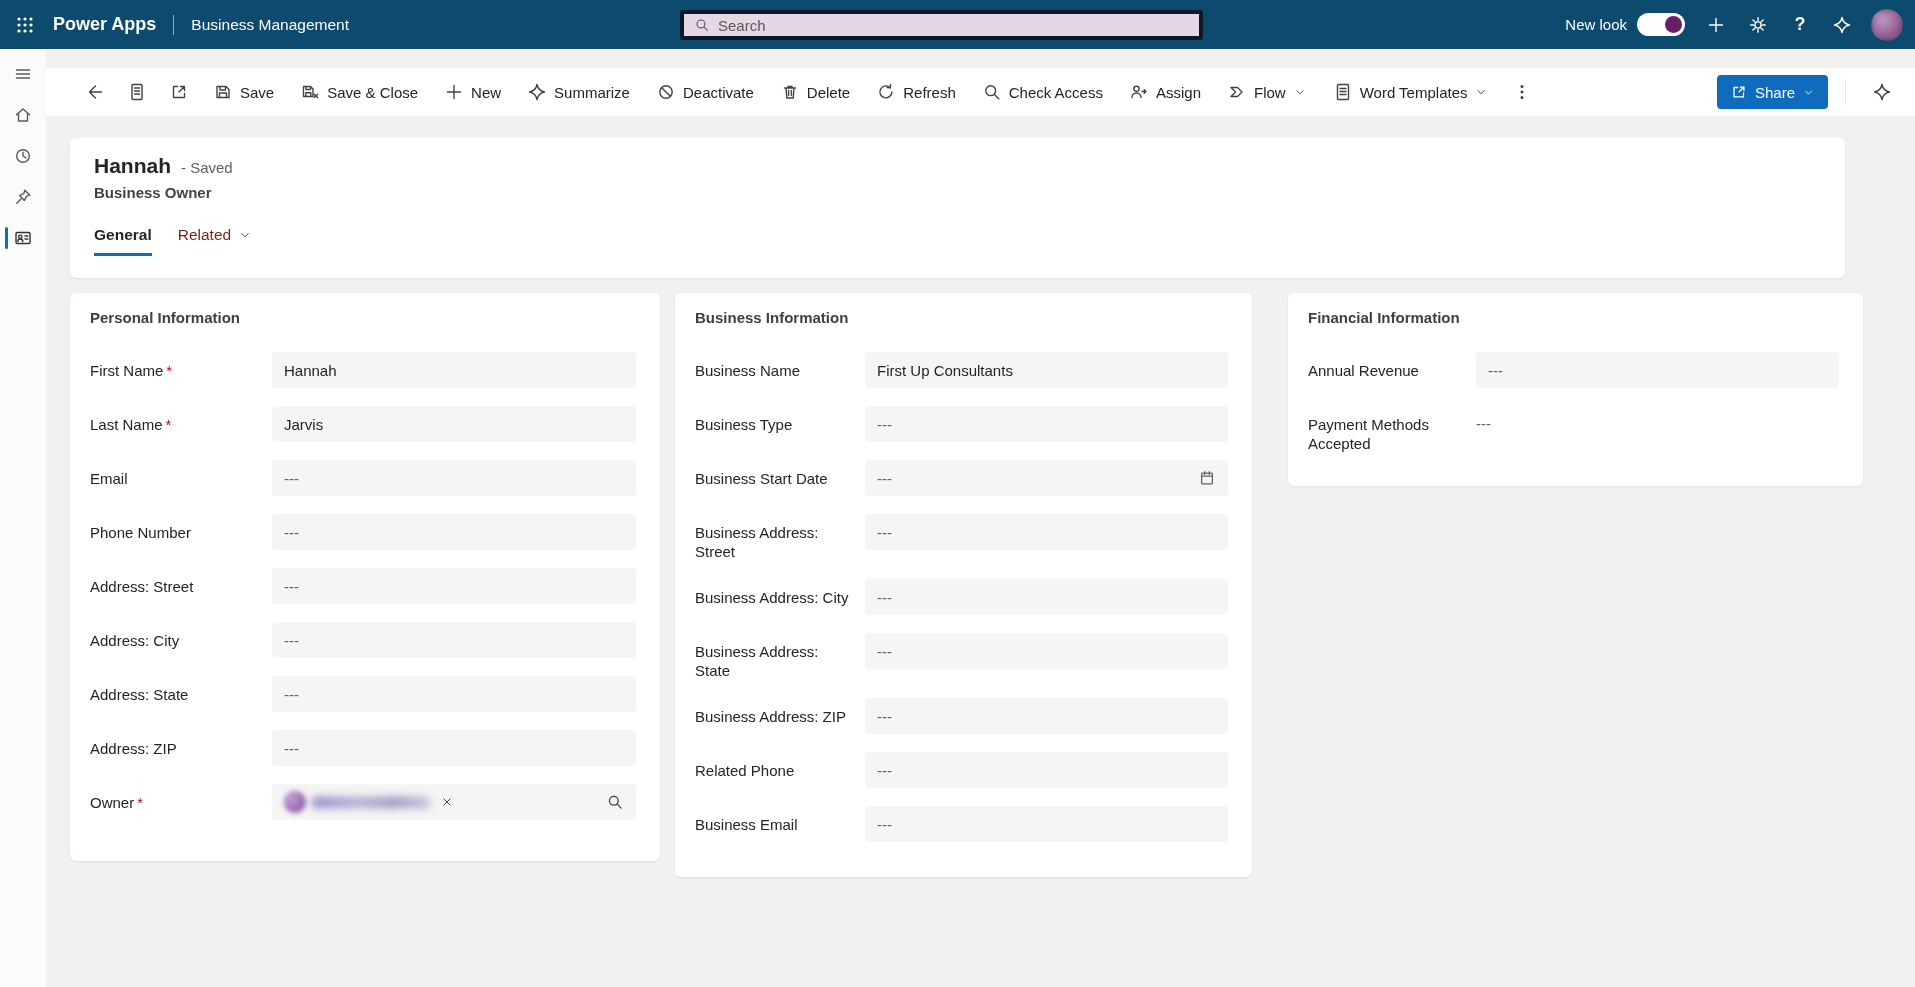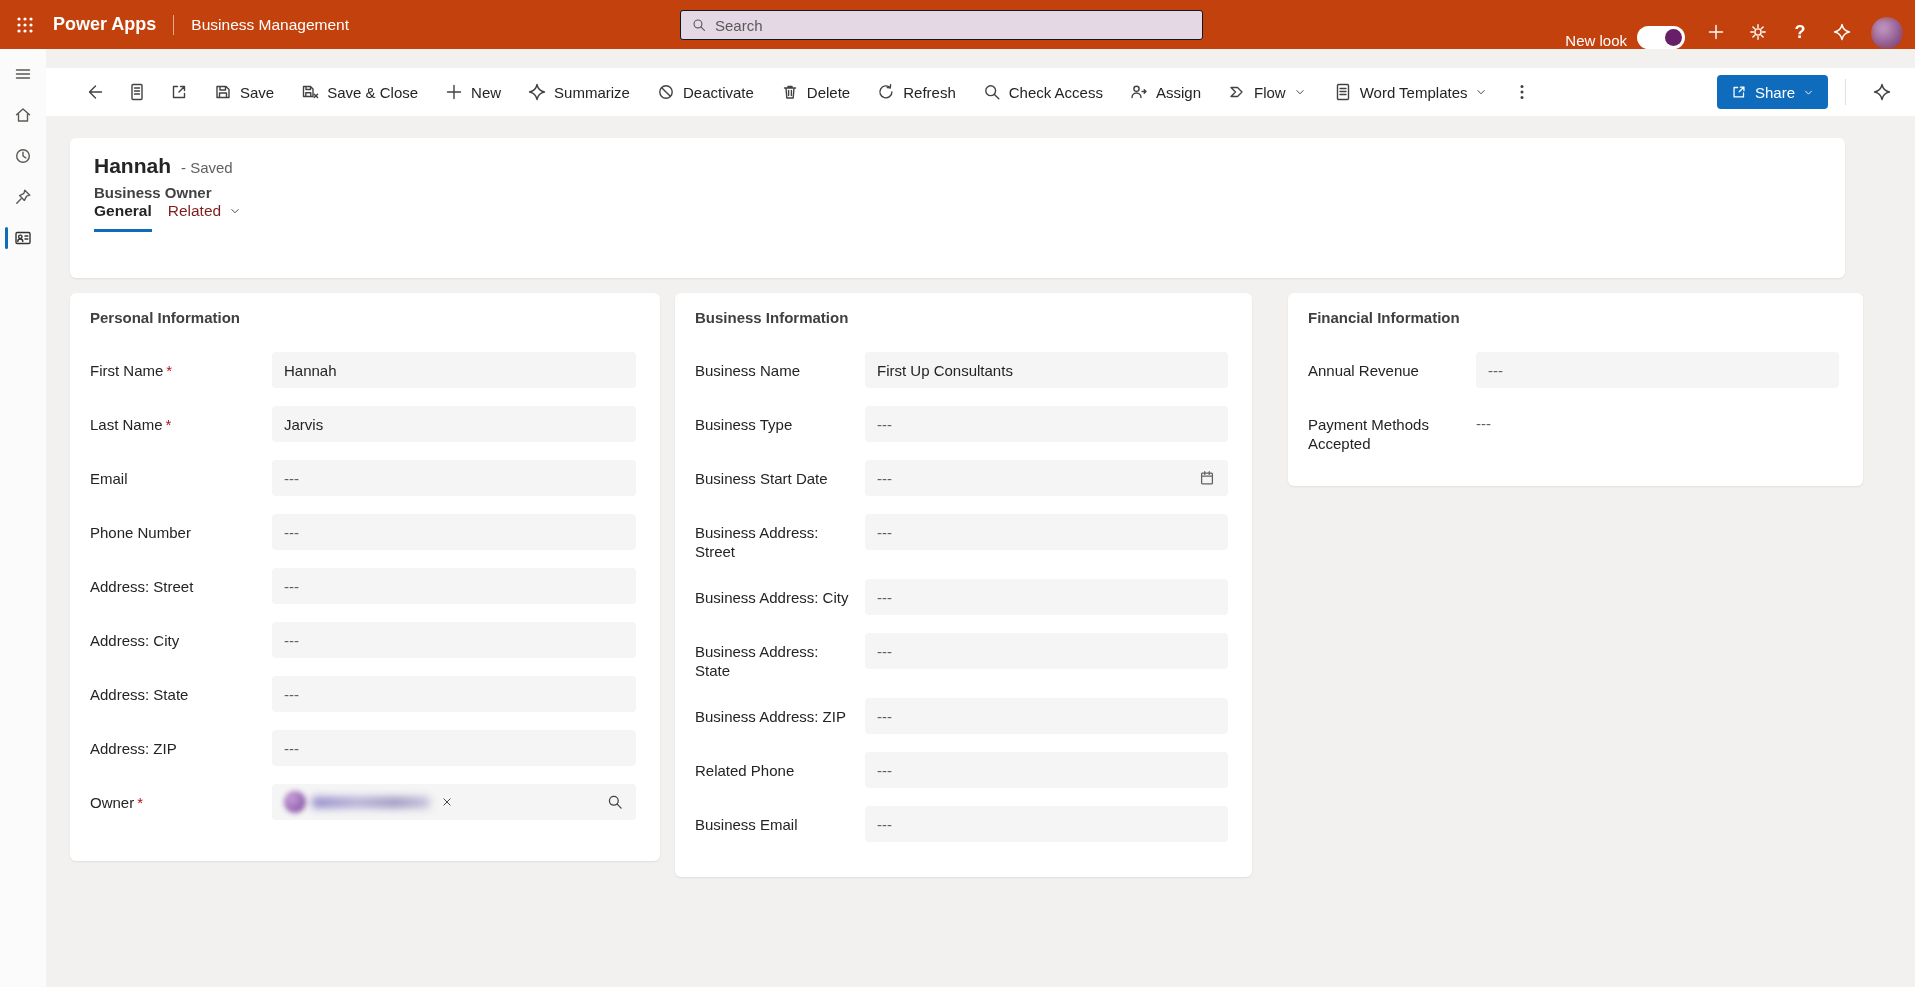--- a/index.html
+++ b/index.html
@@ -8,33 +8,33 @@
     background:#f2f1f0;
     font-family:"Liberation Sans","DejaVu Sans",sans-serif;
     color:#242424;
   }
   
   .ic{fill:none;stroke:currentColor;stroke-width:1.4;stroke-linecap:round;stroke-linejoin:round;display:block;}
   .icf{fill:currentColor;stroke:none;display:block;}
   
   .topbar{
     position:absolute;left:0;top:0;width:1915px;height:49px;
-    background:#c2410c;color:#fff;display:flex;align-items:center;
+    background:#0c4a6e;color:#fff;display:flex;align-items:center;
   }
   .waffle-btn{width:49px;height:49px;display:flex;align-items:center;justify-content:center;color:#fff;cursor:pointer;}
   .app-name{font-size:18px;font-weight:700;margin-left:4px;white-space:nowrap;}
   .top-divider{width:1px;height:20px;background:rgba(255,255,255,.55);margin:0 17px;}
   .env-name{font-size:15.5px;white-space:nowrap;}
   .top-search{
     position:absolute;left:680px;top:10px;width:523px;height:30px;box-sizing:border-box;
-    background:#e4d8e4;border:1px solid #0f172a;border-radius:3px;
+    background:#e4d8e4;border:4px solid #0f172a;border-radius:3px;
     display:flex;align-items:center;gap:8px;padding:0 10px;color:#595959;cursor:text;
   }
   .top-search .ph{font-size:15px;color:#595959;}
-  .top-right{position:absolute;right:0;top:0;height:49px;display:flex;align-items:flex-end;gap:8px;padding-right:12px;}
+  .top-right{position:absolute;right:0;top:0;height:49px;display:flex;align-items:center;gap:8px;padding-right:12px;}
   .newlook-label{font-size:15px;margin-right:2px;white-space:nowrap;}
   .toggle{width:48px;height:23px;background:#fff;border-radius:12px;position:relative;cursor:pointer;margin-right:6px;}
   .toggle .knob{position:absolute;right:3px;top:3px;width:17px;height:17px;border-radius:50%;background:#671f67;}
   .top-iconbtn{width:34px;height:34px;display:flex;align-items:center;justify-content:center;color:#fff;cursor:pointer;border-radius:4px;}
   .help-glyph{font-size:18px;font-weight:700;color:#fff;}
   .avatar{width:32px;height:32px;border-radius:50%;overflow:hidden;margin-left:4px;cursor:pointer;}
   .avatar .blurred{width:100%;height:100%;background:radial-gradient(circle at 38% 35%,#c59cc5,#8f5a8f 60%,#6b386b);filter:blur(2.5px);}
   
   .rail{
     position:absolute;left:0;top:49px;width:46px;height:938px;background:#fbfbfb;
@@ -64,21 +64,21 @@
   
   .record-card{
     position:absolute;left:70px;top:138px;width:1775px;height:140px;box-sizing:border-box;
     background:#fff;border-radius:6px;box-shadow:0 1px 2px rgba(0,0,0,.08);
     padding:16px 24px 0 24px;
   }
   .title-row{display:flex;align-items:baseline;gap:10px;}
   .record-title{font-size:21px;font-weight:700;color:#242424;}
   .record-status{font-size:15px;color:#616161;}
   .record-subtitle{font-size:15px;font-weight:700;color:#424242;margin-top:6px;}
-  .tabs{display:flex;gap:16px;margin-top:1px;}
+  .tabs{display:flex;gap:26px;margin-top:25px;}
   .tab{display:flex;align-items:center;gap:7px;font-size:15.5px;color:#7f1d1d;padding-bottom:12px;cursor:pointer;}
   .tab.active{font-weight:700;color:#242424;box-shadow:inset 0 -3px 0 #0f6cbd;}
   .tab .chev{color:#424242;}
   
   .card{
     position:absolute;background:#fff;border-radius:6px;box-shadow:0 1px 2px rgba(0,0,0,.08);
     box-sizing:border-box;padding:16px 24px 20px 20px;
   }
   .card-title{font-size:15px;font-weight:700;color:#404040;margin:0 0 26px 0;}
   .card.personal{left:70px;top:293px;width:590px;height:568px;}

